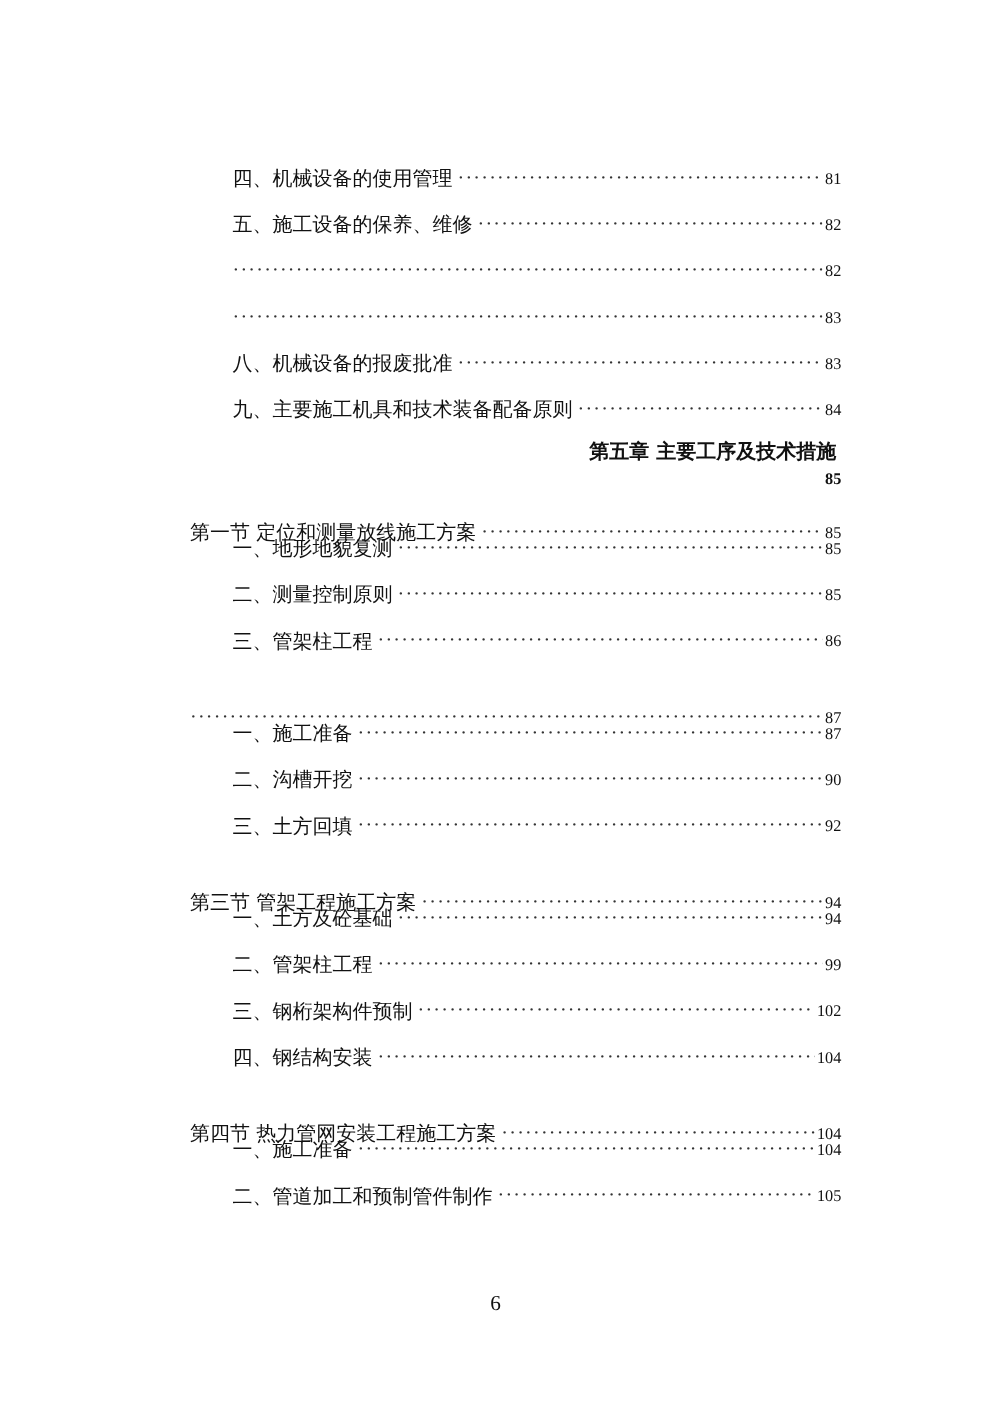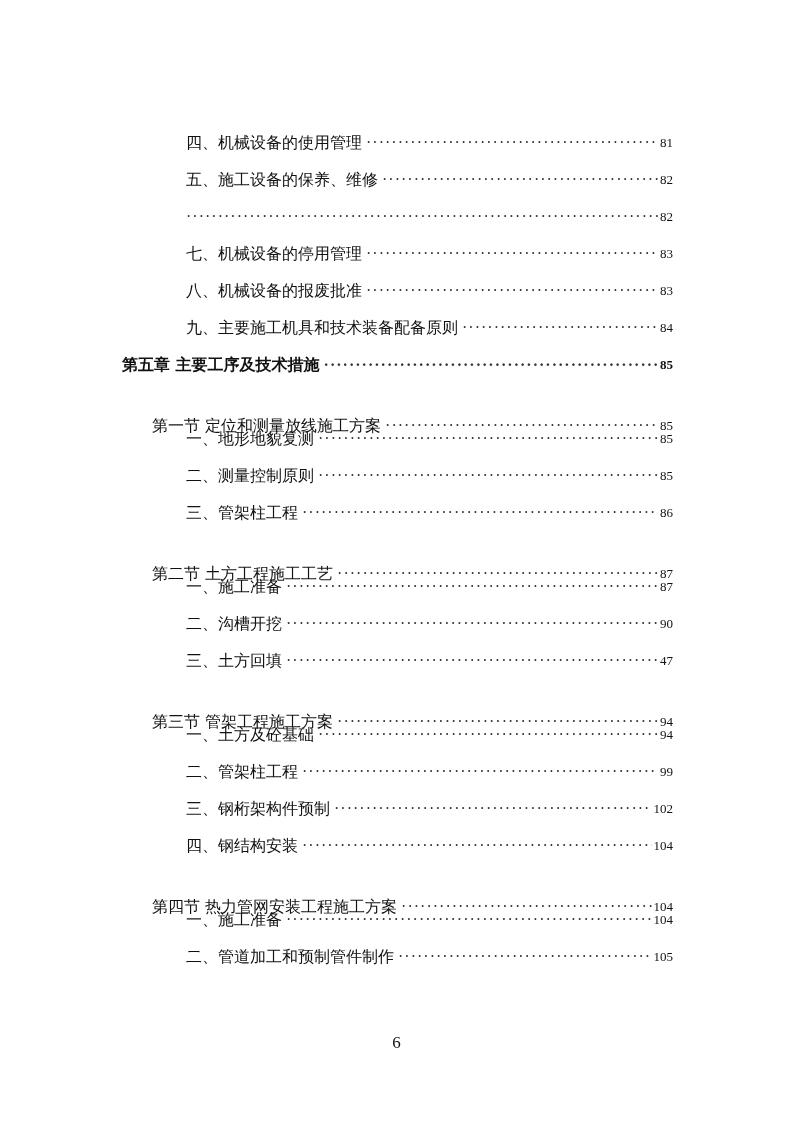--- a/index.html
+++ b/index.html
@@ -6,21 +6,21 @@
   body { width: 793px; height: 1122px; position: relative; overflow: hidden;
          font-family: "DejaVu Serif", "Liberation Serif", serif; color: #111; }
   .toc { position: absolute; left: 0; top: 122px; width: 793px; }
   .row { position: absolute; height: 26px; display: flex; align-items: flex-end;
          font-size: 16px; line-height: 22px; white-space: nowrap; }
   .row .title { flex: 0 0 auto; padding-right: 4px; }
   .row .leader { flex: 1 1 auto; overflow: hidden; color: #333; letter-spacing: 1px;
                  font-family: "Liberation Serif", serif; }
   .row .leader::before { content: "··································································································································"; }
   .row .page { flex: 0 0 auto; font-family: "Liberation Serif", serif; font-size: 13px; padding-left: 2px; }
-  .lvl-chapter { left: 122px; width: 551px; font-weight: bold; }
+  .lvl-chapter { left: 122px; width: 551px; font-weight: bold; flex-direction: column; }
   .lvl-chapter .title { font-weight: bold; }
   .lvl-section { left: 152px; width: 521px; margin-top: 24px; }
   .lvl-item { left: 186px; width: 487px; }
   .pagenum { position: absolute; top: 1033px; left: 0; width: 793px; text-align: center;
              font-family: "Liberation Serif", serif; font-size: 17px; }
 </style>
 </head>
 <body>
 
 <div class="toc">
@@ -32,21 +32,20 @@
   <div class="row lvl-item" style="top:43px">
       <span class="title">五、施工设备的保养、维修</span>
       <span class="leader"></span>
       <span class="page">82</span>
     </div>
   <div class="row lvl-item" style="top:80px">
       <span class="leader"></span>
       <span class="page">82</span>
     </div>
   <div class="row lvl-item" style="top:117px">
-      <span class="title">七、机械设备的停用管理</span>
       <span class="leader"></span>
       <span class="page">83</span>
     </div>
   <div class="row lvl-item" style="top:154px">
       <span class="title">八、机械设备的报废批准</span>
       <span class="leader"></span>
       <span class="page">83</span>
     </div>
   <div class="row lvl-item" style="top:191px">
       <span class="title">九、主要施工机具和技术装备配备原则</span>
@@ -72,38 +71,37 @@
       <span class="title">二、测量控制原则</span>
       <span class="leader"></span>
       <span class="page">85</span>
     </div>
   <div class="row lvl-item" style="top:376px">
       <span class="title">三、管架柱工程</span>
       <span class="leader"></span>
       <span class="page">86</span>
     </div>
   <div class="row lvl-section" style="top:413px">
-      <span class="title">第二节  土方工程施工工艺</span>
       <span class="leader"></span>
       <span class="page">87</span>
     </div>
   <div class="row lvl-item" style="top:450px">
       <span class="title">一、施工准备</span>
       <span class="leader"></span>
       <span class="page">87</span>
     </div>
   <div class="row lvl-item" style="top:487px">
       <span class="title">二、沟槽开挖</span>
       <span class="leader"></span>
       <span class="page">90</span>
     </div>
   <div class="row lvl-item" style="top:524px">
       <span class="title">三、土方回填</span>
       <span class="leader"></span>
-      <span class="page">47</span>
+      <span class="page">92</span>
     </div>
   <div class="row lvl-section" style="top:561px">
       <span class="title">第三节  管架工程施工方案</span>
       <span class="leader"></span>
       <span class="page">94</span>
     </div>
   <div class="row lvl-item" style="top:598px">
       <span class="title">一、土方及砼基础</span>
       <span class="leader"></span>
       <span class="page">94</span>

